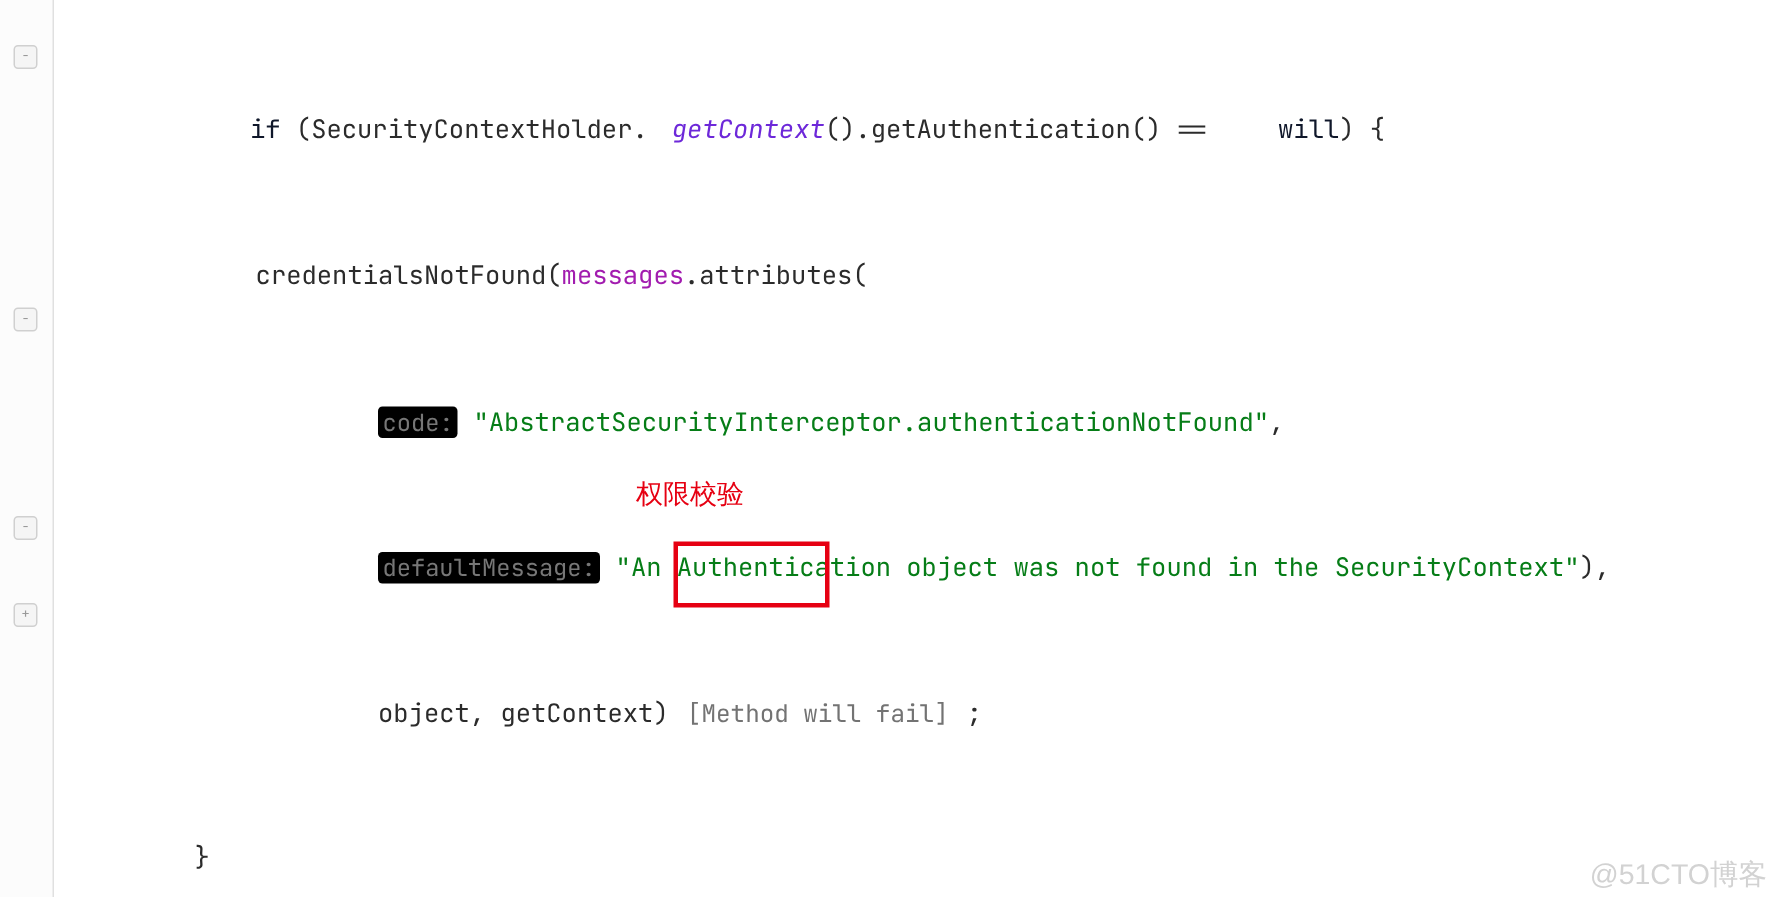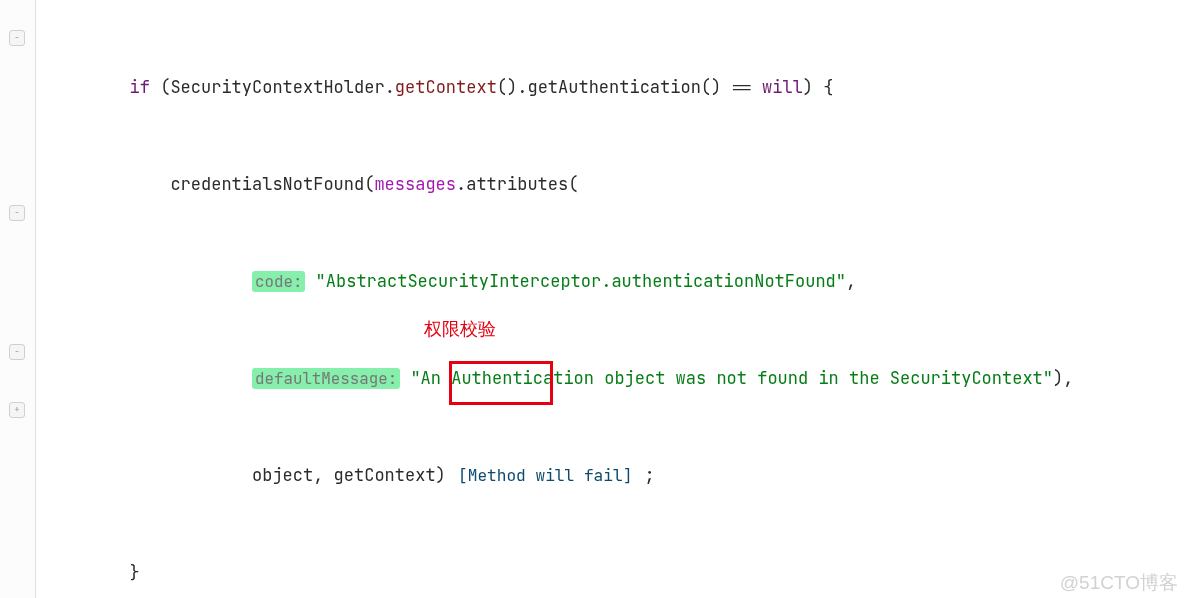--- a/index.html
+++ b/index.html
@@ -47,34 +47,34 @@
     top: 6px;
     right: 0;
   }
   .line {
     height: 31px;
     line-height: 31px;
     padding-left: 12px;
     position: relative;
   }
   .indent { display: inline-block; }
-  .kw { color: #701a75; }
+  .kw { color: #0f172a; margin-left: 37px; }
   .str { color: #067d17; }
-  .static-call { color: #7f1d1d; }
+  .static-call { font-style: italic; color: #6d28d9; margin-left: 16px; }
   .field { color: #a21caf; }
   .param-hint {
-    background: #86efac;
+    background: #000000;
     color: #777;
     font-style: normal;
     font-size: 0.93em;
     padding: 0 3px;
     border-radius: 3px;
   }
   .inline-hint {
-    color: #0c4a6e;
+    color: #737373;
     font-style: normal;
     font-size: 0.95em;
     padding: 0 2px;
   }
   .red-annot {
     position: absolute;
     color: #e60012;
     font-family: Liberation Sans, sans-serif;
     font-size: 18px;
     font-weight: 500;

